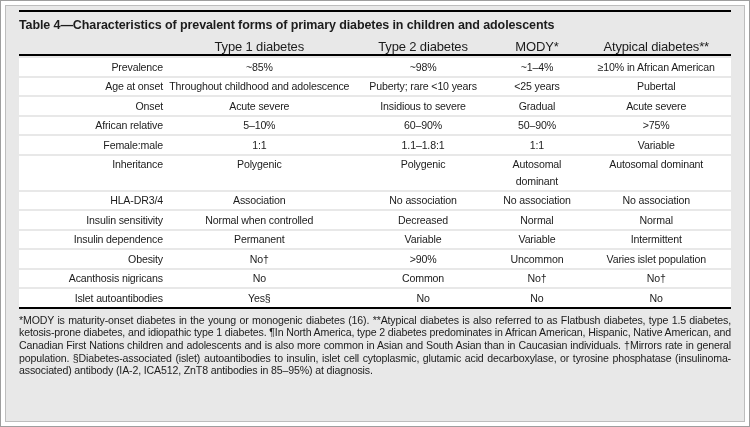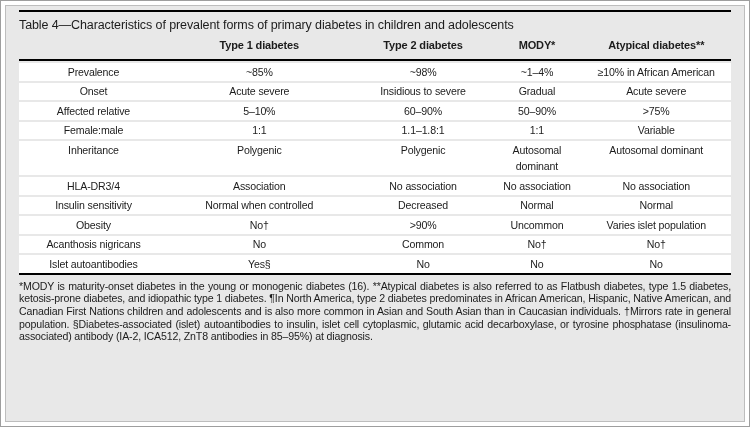--- a/index.html
+++ b/index.html
@@ -31,59 +31,59 @@
     padding: 4px 13px 6px 13px;
   }
   .rule {
     height: 0;
     border-bottom: 2px solid var(--rule);
   }
   .rule-top { margin-bottom: 5px; }
   .rule-bottom { margin-top: 0; }
   .table-title {
     font-size: 12.5px;
-    font-weight: normal;
+    font-weight: bold;
     letter-spacing: -0.1px;
     line-height: 15px;
     padding: 1px 0 6px 0;
   }
   table.data-table {
     width: 100%;
     border-collapse: separate;
     border-spacing: 0;
     table-layout: fixed;
   }
   col.c-label { width: 20.5%; }
   col.c-t1    { width: 26.5%; }
   col.c-t2    { width: 19.5%; }
   col.c-mody  { width: 12.5%; }
   col.c-atyp  { width: 21.0%; }
   thead th {
-    font-weight: bold;
-    font-size: 11px;
+    font-weight: normal;
+    font-size: 13px;
     letter-spacing: -0.15px;
     text-align: center;
-    padding: 0 2px 8px 2px;
+    padding: 0 2px 0 2px;
     border-bottom: 2px solid var(--rule);
     white-space: nowrap;
   }
   thead th.label-head { text-align: left; }
   tbody td {
     background: #ffffff;
     font-size: 10.6px;
     letter-spacing: -0.15px;
     line-height: 16.5px;
     padding: 0.5px 2px;
     text-align: center;
     vertical-align: top;
     border-bottom: 2px solid var(--panel-bg);
     overflow: hidden;
   }
   tbody td.label-cell {
-    text-align: center;
+    text-align: right;
     padding-left: 5px;
     white-space: nowrap;
   }
   tbody tr.first-row td { border-top: 2px solid var(--panel-bg); }
   tbody tr:last-child td { border-bottom: none; margin-top: 42px; }
   .footnote {
     font-size: 10.6px;
     letter-spacing: -0.15px;
     line-height: 12.7px;
     text-align: justify;
@@ -120,28 +120,35 @@
       <tbody>
 
       <tr class="first-row">
             <td class="label-cell">Prevalence</td>
             <td class="value-cell">~85%</td>
             <td class="value-cell">~98%</td>
             <td class="value-cell">~1–4%</td>
             <td class="value-cell">≥10% in African American</td>
           </tr>
           <tr>
+            <td class="label-cell">Age at onset</td>
+            <td class="value-cell">Throughout childhood and adolescence</td>
+            <td class="value-cell">Puberty; rare &lt;10 years</td>
+            <td class="value-cell">&lt;25 years</td>
+            <td class="value-cell">Pubertal</td>
+          </tr>
+          <tr>
             <td class="label-cell">Onset</td>
             <td class="value-cell">Acute severe</td>
             <td class="value-cell">Insidious to severe</td>
             <td class="value-cell">Gradual</td>
             <td class="value-cell">Acute severe</td>
           </tr>
           <tr>
-            <td class="label-cell">Affected relative</td>
+            <td class="label-cell">African relative</td>
             <td class="value-cell">5–10%</td>
             <td class="value-cell">60–90%</td>
             <td class="value-cell">50–90%</td>
             <td class="value-cell">&gt;75%</td>
           </tr>
           <tr>
             <td class="label-cell">Female:male</td>
             <td class="value-cell">1:1</td>
             <td class="value-cell">1.1–1.8:1</td>
             <td class="value-cell">1:1</td>
@@ -162,20 +169,27 @@
             <td class="value-cell">No association</td>
           </tr>
           <tr>
             <td class="label-cell">Insulin sensitivity</td>
             <td class="value-cell">Normal when controlled</td>
             <td class="value-cell">Decreased</td>
             <td class="value-cell">Normal</td>
             <td class="value-cell">Normal</td>
           </tr>
           <tr>
+            <td class="label-cell">Insulin dependence</td>
+            <td class="value-cell">Permanent</td>
+            <td class="value-cell">Variable</td>
+            <td class="value-cell">Variable</td>
+            <td class="value-cell">Intermittent</td>
+          </tr>
+          <tr>
             <td class="label-cell">Obesity</td>
             <td class="value-cell">No†</td>
             <td class="value-cell">&gt;90%</td>
             <td class="value-cell">Uncommon</td>
             <td class="value-cell">Varies islet population</td>
           </tr>
           <tr>
             <td class="label-cell">Acanthosis nigricans</td>
             <td class="value-cell">No</td>
             <td class="value-cell">Common</td>

